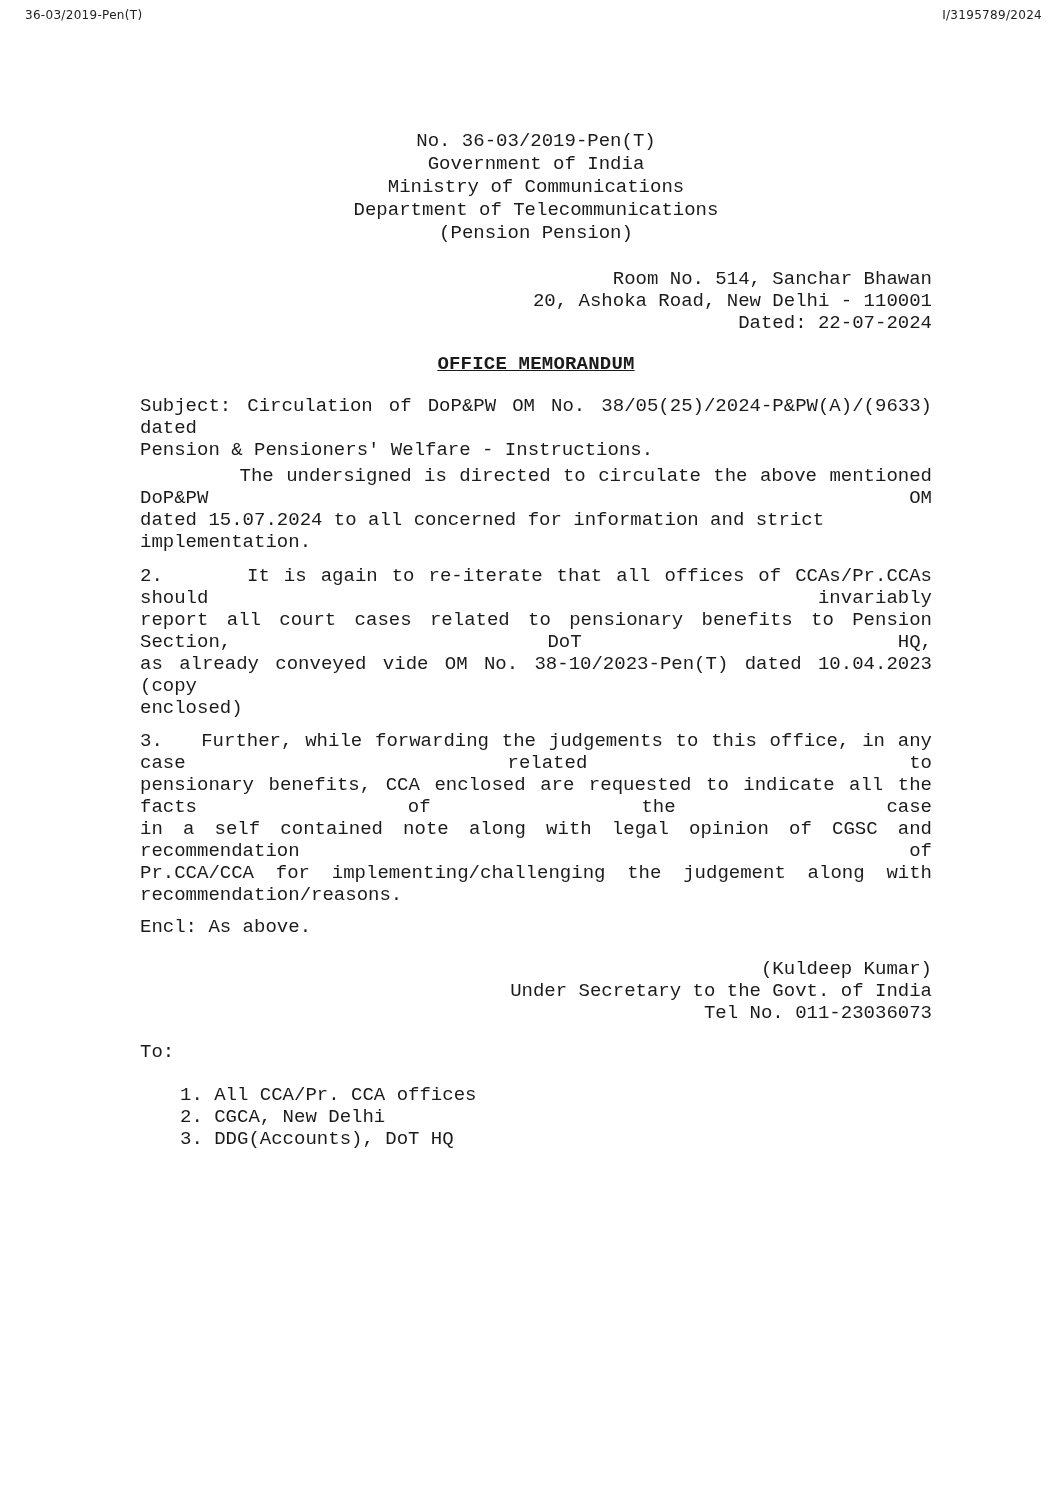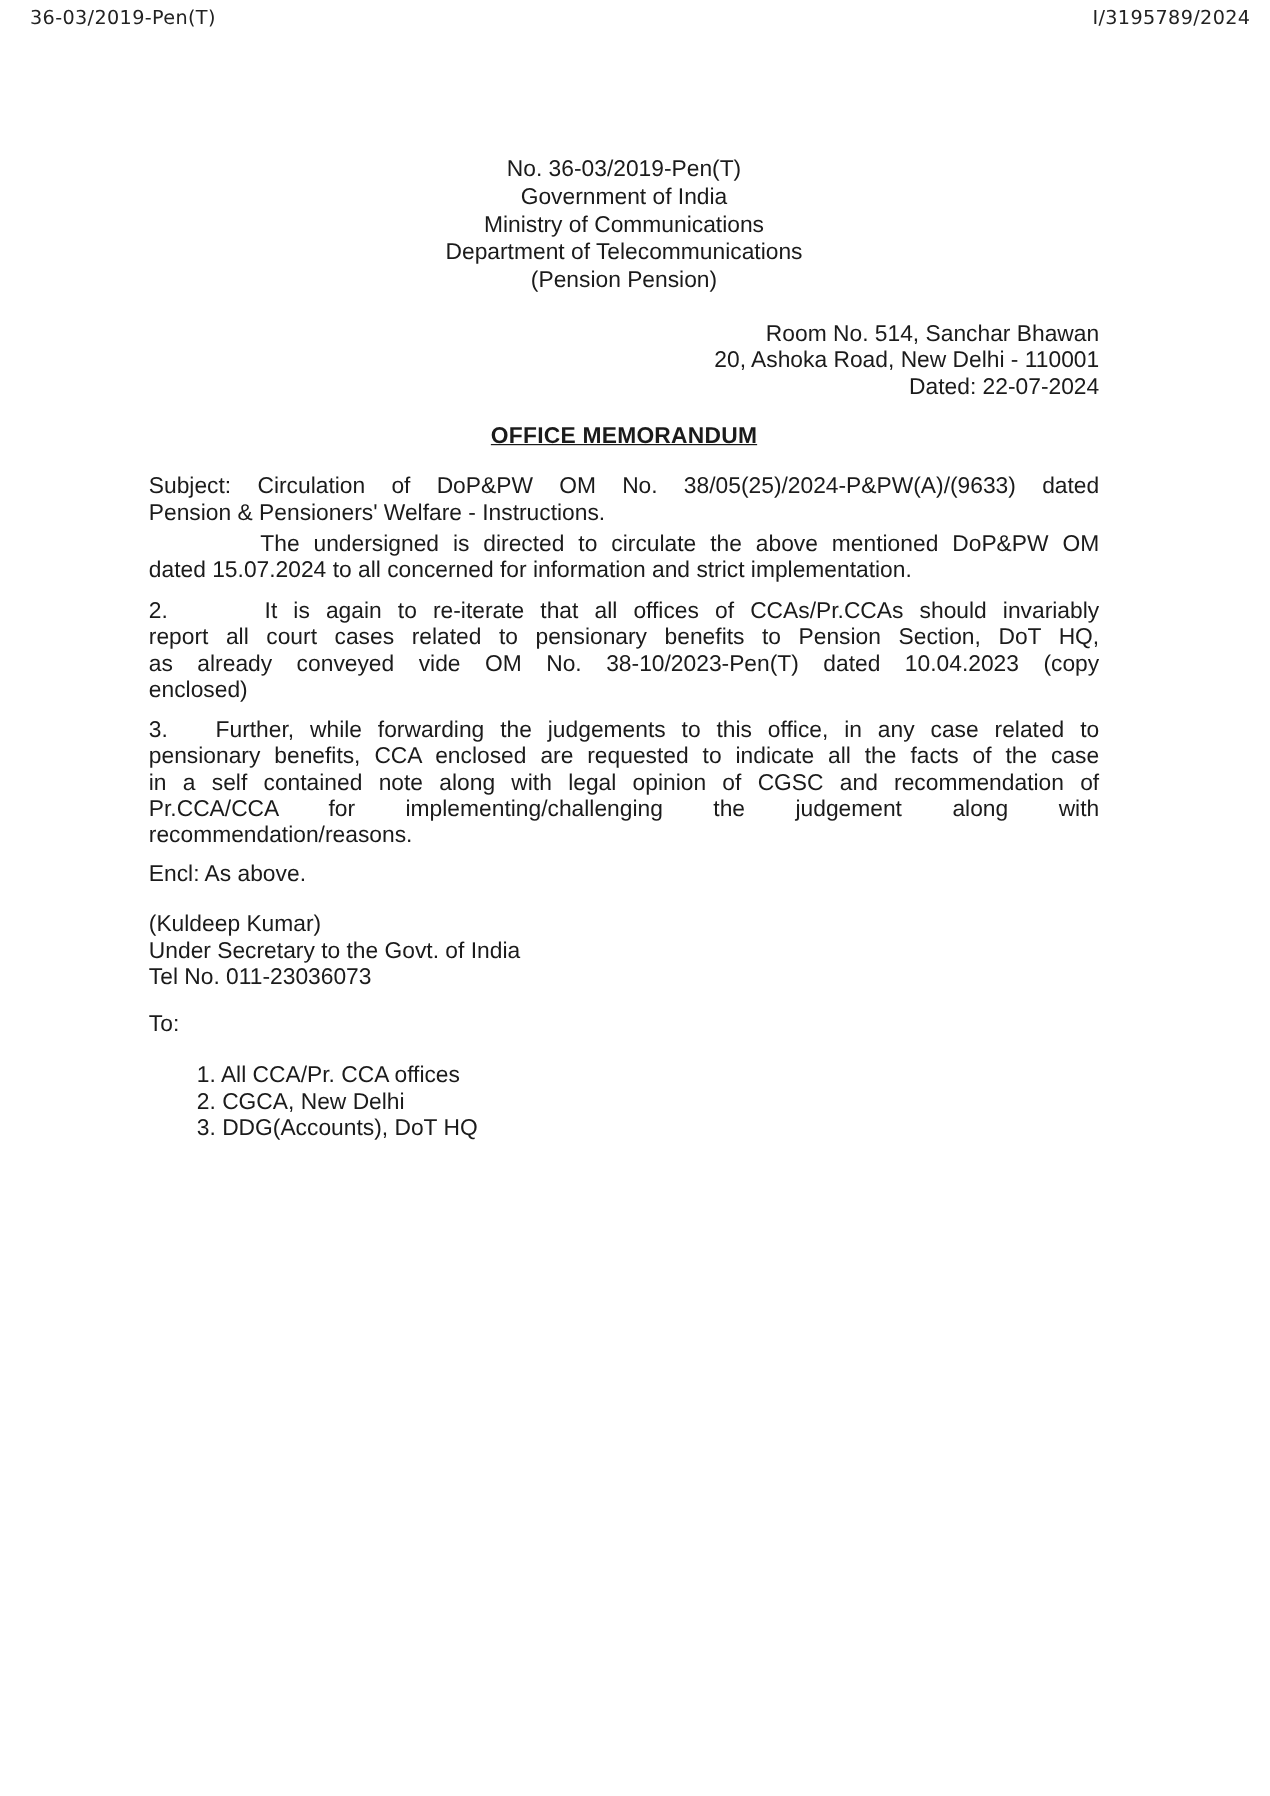--- a/index.html
+++ b/index.html
@@ -20,31 +20,32 @@
   }
   
   .file-header {
     position: absolute;
     top: 8px;
     left: 25px;
     right: 16px;
     display: flex;
     justify-content: space-between;
     font-family: "DejaVu Sans", sans-serif;
-    font-size: 16px;
+    font-size: 12px;
     line-height: 14px;
     color: #222222;
     letter-spacing: 0.3px;
   }
   
   .body-col {
     position: absolute;
-    left: 124px;
+    left: 140px;
     top: 130px;
     width: 792px;
+    font-family: Liberation Mono, monospace;
   }
   .letterhead {
     text-align: center;
     line-height: 23px;
   }
   .address-block {
     text-align: right;
     margin-top: 23px;
     line-height: 22px;
   }
@@ -55,20 +56,21 @@
     text-decoration: underline;
     letter-spacing: 0.2px;
   }
   .para { margin-top: 4px; }
   .para-subject { margin-top: 20px; }
   .para-2 { margin-top: 12px; }
   .para-3 { margin-top: 11px; }
   .encl-line { margin-top: 10px; }
   .signature-block {
     margin-top: 20px;
+    text-align: right;
     line-height: 22px;
   }
   .to-label { margin-top: 17px; }
   .recipients { margin-top: 21px; margin-left: 40px; }
   .line { white-space: pre-wrap; }
   
   .jl {
     text-align: justify;
     text-align-last: justify;
   }

